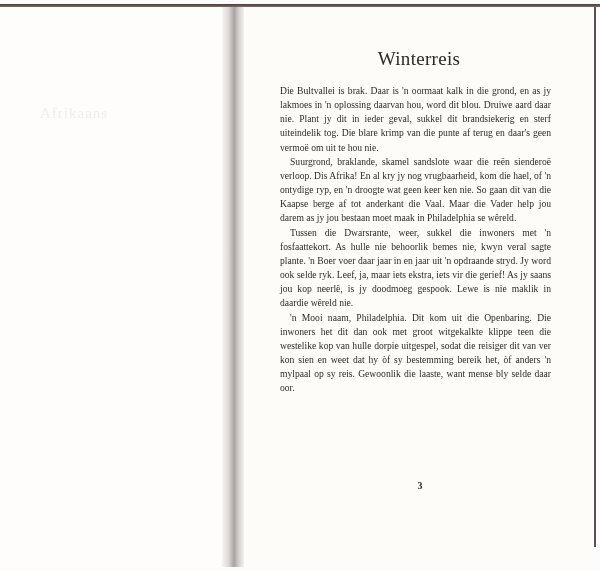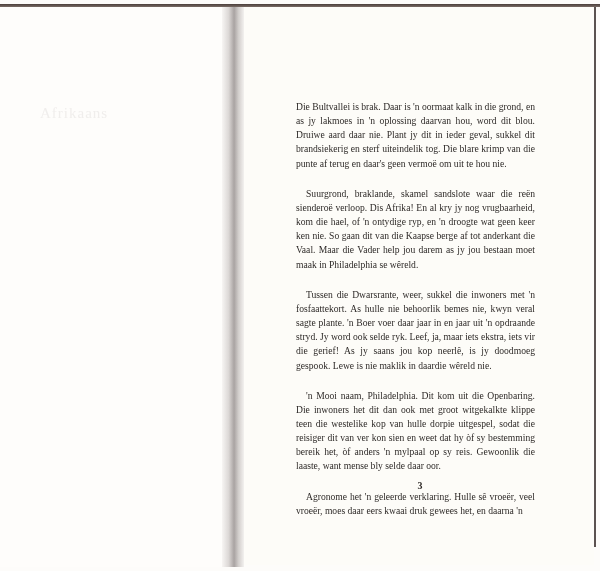--- a/index.html
+++ b/index.html
@@ -40,21 +40,21 @@
   .chapter-title {
     position: absolute; left: 244px; top: 48px; width: 350px;
     text-align: center; font-size: 19px; color: #2c2826;
     letter-spacing: 0.3px;
   }
   .body-text {
     position: absolute; left: 280px; top: 84px; width: 271px;
     font-size: 9.6px; line-height: 14.15px; color: #2e2a28;
     text-align: justify;
   }
-  .body-text p { margin: 16px; text-indent: 0; }
+  .body-text p { margin: 0; text-indent: 0; }
   .body-text p.indent { text-indent: 10px; }
   .page-number {
     position: absolute; left: 410px; top: 480px; width: 20px;
     text-align: center; font-size: 10px; color: #2e2a28; font-weight: bold;
   }
 </style>
 </head>
 <body>
 
 <div class="spread">
@@ -62,23 +62,23 @@
 
   <div class="left-page">
     <div class="bleed">Afrikaans</div>
   </div>
 
   <div class="spine"></div>
 
   <div class="right-page"></div>
   <div class="right-border"></div>
 
+  <div class="chapter-title">Winterreis</div>
 
   <div class="body-text">
     <p>Die Bultvallei is brak. Daar is 'n oormaat kalk in die grond, en as jy lakmoes in 'n oplossing daarvan hou, word dit blou. Druiwe aard daar nie. Plant jy dit in ieder geval, sukkel dit brandsiekerig en sterf uiteindelik tog. Die blare krimp van die punte af terug en daar's geen vermoë om uit te hou nie.</p>
     <p class="indent">Suurgrond, braklande, skamel sandslote waar die reën sienderoë verloop. Dis Afrika! En al kry jy nog vrugbaarheid, kom die hael, of 'n ontydige ryp, en 'n droogte wat geen keer ken nie. So gaan dit van die Kaapse berge af tot anderkant die Vaal. Maar die Vader help jou darem as jy jou bestaan moet maak in Philadelphia se wêreld.</p>
     <p class="indent">Tussen die Dwarsrante, weer, sukkel die inwoners met 'n fosfaattekort. As hulle nie behoorlik bemes nie, kwyn veral sagte plante. 'n Boer voer daar jaar in en jaar uit 'n opdraande stryd. Jy word ook selde ryk. Leef, ja, maar iets ekstra, iets vir die gerief! As jy saans jou kop neerlê, is jy doodmoeg gespook. Lewe is nie maklik in daardie wêreld nie.</p>
     <p class="indent">'n Mooi naam, Philadelphia. Dit kom uit die Openbaring. Die inwoners het dit dan ook met groot witgekalkte klippe teen die westelike kop van hulle dorpie uitgespel, sodat die reisiger dit van ver kon sien en weet dat hy òf sy bestemming bereik het, òf anders 'n mylpaal op sy reis. Gewoonlik die laaste, want mense bly selde daar oor.</p>
-    <p class="indent">Agronome het 'n geleerde verklaring. Hulle sê vroeër, veel vroeër, moes daar eers kwaai druk gewees het, en daarna 'n</p>
   </div>
 
   <div class="page-number">3</div>
 </div>
 
 </body></html>

